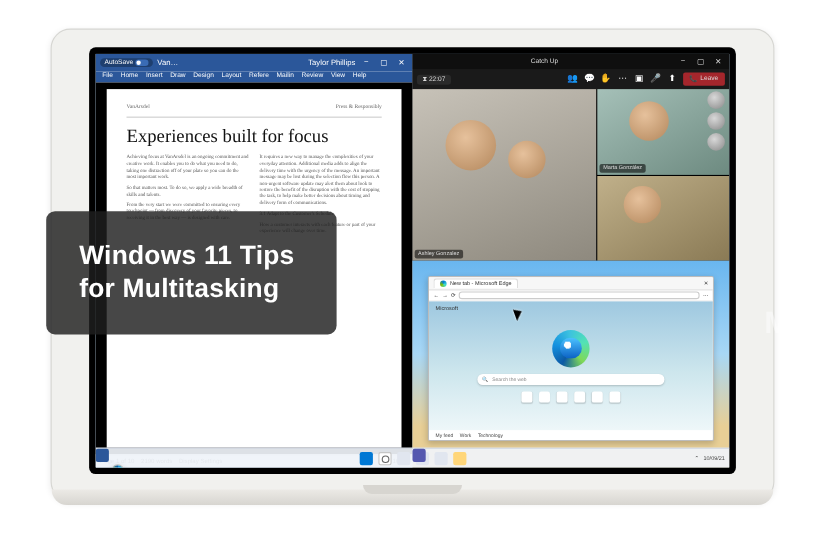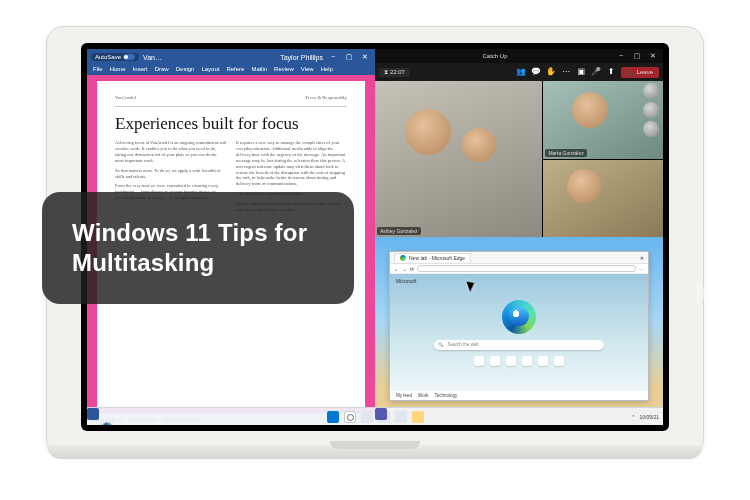--- a/index.html
+++ b/index.html
@@ -14,21 +14,21 @@
   .word { position: absolute; left: 0; top: 0; width: 50%; height: 100%; background: #fff; display: flex; flex-direction: column; font-size: 7px; color: #333; }
   .word-titlebar { background: #2b579a; color: #fff; display: flex; align-items: center; height: 16px; padding: 0 4px; gap: 4px; }
   .autosave { background: #1e3f6f; border-radius: 6px; padding: 1px 4px; font-size: 6px; display: flex; gap: 2px; align-items: center; }
   .toggle { width: 12px; height: 6px; background: #3a6cb5; border-radius: 3px; position: relative; }
   .toggle::after { content: ""; position: absolute; left: 1px; top: 1px; width: 4px; height: 4px; background: #fff; border-radius: 50%; }
   .word-title-center { flex: 1; text-align: center; font-size: 6px; }
   .winbtns { display: flex; gap: 4px; font-size: 7px; }
   .winbtns span { width: 12px; text-align: center; cursor: pointer; }
   .word-ribbon { background: #2b579a; color: #fff; display: flex; gap: 3px; padding: 0 4px 2px; font-size: 6px; }
   .word-ribbon span { padding: 1px 2px; cursor: pointer; }
-  .word-doc { flex: 1; background: #ec4899; padding: 6px 10px; overflow: hidden; }
+  .word-doc { flex: 1; background: #000000; padding: 6px 10px; overflow: hidden; }
   .page { background: #fff; width: 100%; height: 100%; padding: 14px 18px; font-family: Georgia, serif; color: #222; font-size: 6px; line-height: 1.3; overflow: hidden; }
   .page-header { display: flex; justify-content: space-between; font-size: 5px; color: #666; border-bottom: .5px solid #ccc; padding-bottom: 4px; margin-bottom: 8px; }
   .headline { font-size: 17px; font-weight: 300; line-height: 1.05; margin-bottom: 8px; color: #111; font-family: Georgia, serif; }
   .bodycol { columns: 2; column-gap: 10px; font-size: 4.5px; color: #555; }
   .bodycol p { margin-bottom: 4px; }
   .word-status { height: 12px; background: #f3f3f3; border-top: 1px solid #ccc; display: flex; align-items: center; padding: 0 4px; font-size: 5.5px; color: #555; gap: 6px; }
   .word-status .right { margin-left: auto; display: flex; gap: 6px; align-items: center; }
 
   
   .teams { position: absolute; left: 50%; top: 0; width: 50%; height: 50%; background: #1f1f1f; display: flex; flex-direction: column; font-size: 6px; color: #ddd; }
@@ -77,21 +77,21 @@
   .tb.search { background: #fff; border: 1px solid #c6c6c6; position: relative; }
   .tb.search::after { content: ""; position: absolute; left: 2px; top: 2px; width: 5px; height: 5px; border: 1px solid #666; border-radius: 50%; }
   .tb.generic { background: #e1e6ef; }
   .tb.explorer { background: #ffd679; }
   .tb.edge { background: conic-gradient(#1490df,#53e2b5,#7fd858,#0c59a4); border-radius: 50%; }
   .tb.word { background: #2b579a; }
   .tb.teams { background: #5558af; }
   .tray { position: absolute; right: 4px; display: flex; gap: 4px; font-size: 5px; color: #444; align-items: center; }
 
   
-  .caption { position: absolute; left: 42px; top: 192px; width: 312px; background: rgba(30,30,30,.82); color: #fff; border-radius: 18px; padding: 26px 30px; font-size: 24px; font-weight: 600; line-height: 1.25; letter-spacing: .2px; }
+  .caption { position: absolute; left: 42px; top: 192px; width: 264px; background: rgba(30,30,30,.82); color: #fff; border-radius: 8px; padding: 26px 30px; font-size: 24px; font-weight: 600; line-height: 1.25; letter-spacing: .2px; }
   .watermark { position: absolute; right: 32px; bottom: 190px; font-size: 28px; font-weight: 800; color: rgba(255,255,255,.45); font-family: Arial, sans-serif; }
   .cursor { position: absolute; left: 468px; top: 280px; width: 10px; height: 14px; }
   .cursor::before { content: ""; position: absolute; border-left: 7px solid #000; border-top: 4px solid transparent; border-bottom: 7px solid transparent; filter: drop-shadow(0 0 1px #fff); transform: rotate(-20deg); }
 </style>
 </head>
 <body>
 
 <div class="laptop">
   <div class="bezel">
     <div class="screen">

